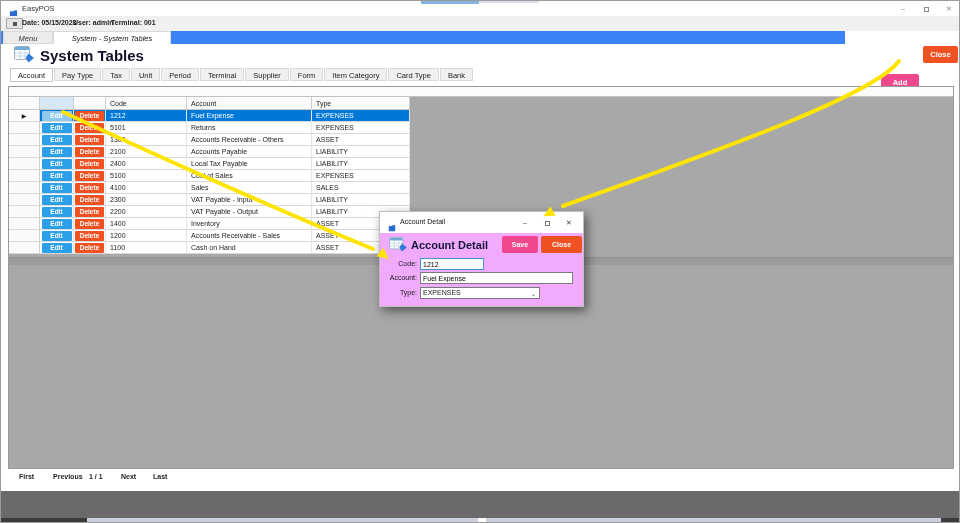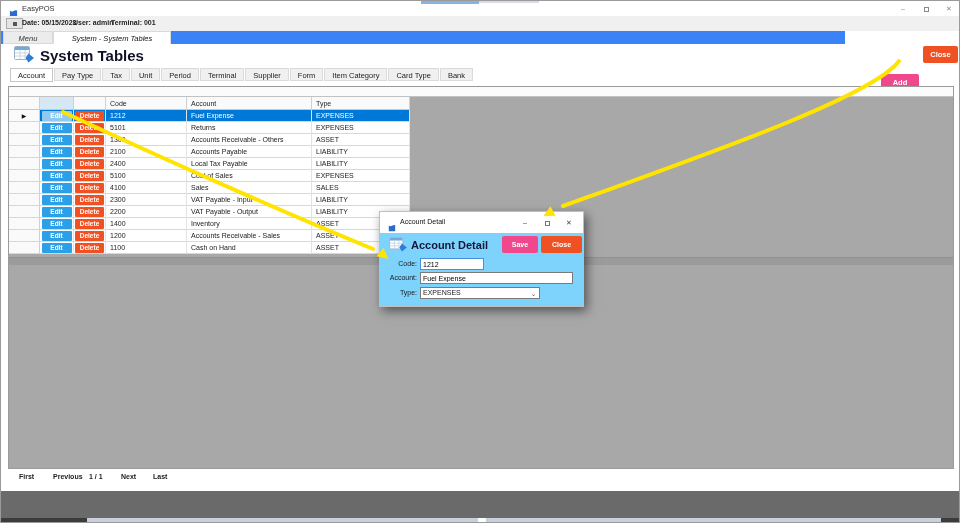--- a/index.html
+++ b/index.html
@@ -82,21 +82,21 @@
   
   #statusbar{left:0;top:490px;width:960px;height:27px;background:#6A6A6A;}
 
   
   #sliver{left:0;top:517px;width:960px;height:6px;background:#C9D0DB;}
   #sliver-left{left:0;top:517px;width:86px;height:6px;background:#3B3B3B;}
   #sliver-right{left:940px;top:517px;width:20px;height:6px;background:#3B3B3B;}
   #sliver-start{left:477px;top:517px;width:8px;height:5px;background:#FDFDFD;}
 
   
-  #dialog{left:378px;top:210px;width:205px;height:96px;background:#7dd3fc;z-index:50;
+  #dialog{left:378px;top:210px;width:205px;height:96px;background:#f0abfc;z-index:50;
           border:1px solid #BFBFBF;box-shadow:3px 4px 10px rgba(0,0,0,0.5);}
   #dlg-titlebar{left:0;top:0;width:203px;height:21px;background:#fff;}
   #dlg-icon{left:8px;top:6px;}
   #dlg-title{left:20px;top:6px;font-size:7px;color:#111;}
   .dctl{top:4px;width:16px;height:13px;text-align:center;font-size:7px;color:#444;line-height:13px;}
   #dlg-min{left:137px;} #dlg-max{left:159px;} #dlg-close{left:181px;}
   .dmaxbox{display:inline-block;width:5px;height:5px;border:1px solid #777;vertical-align:middle;}
   #dlg-hicon{left:9px;top:25px;}
   #dlg-heading{left:31px;top:27px;font-size:11px;font-weight:bold;color:#16163a;}
   .dlgbtn{top:24px;height:17px;line-height:17px;text-align:center;color:#fff;font-size:7px;

